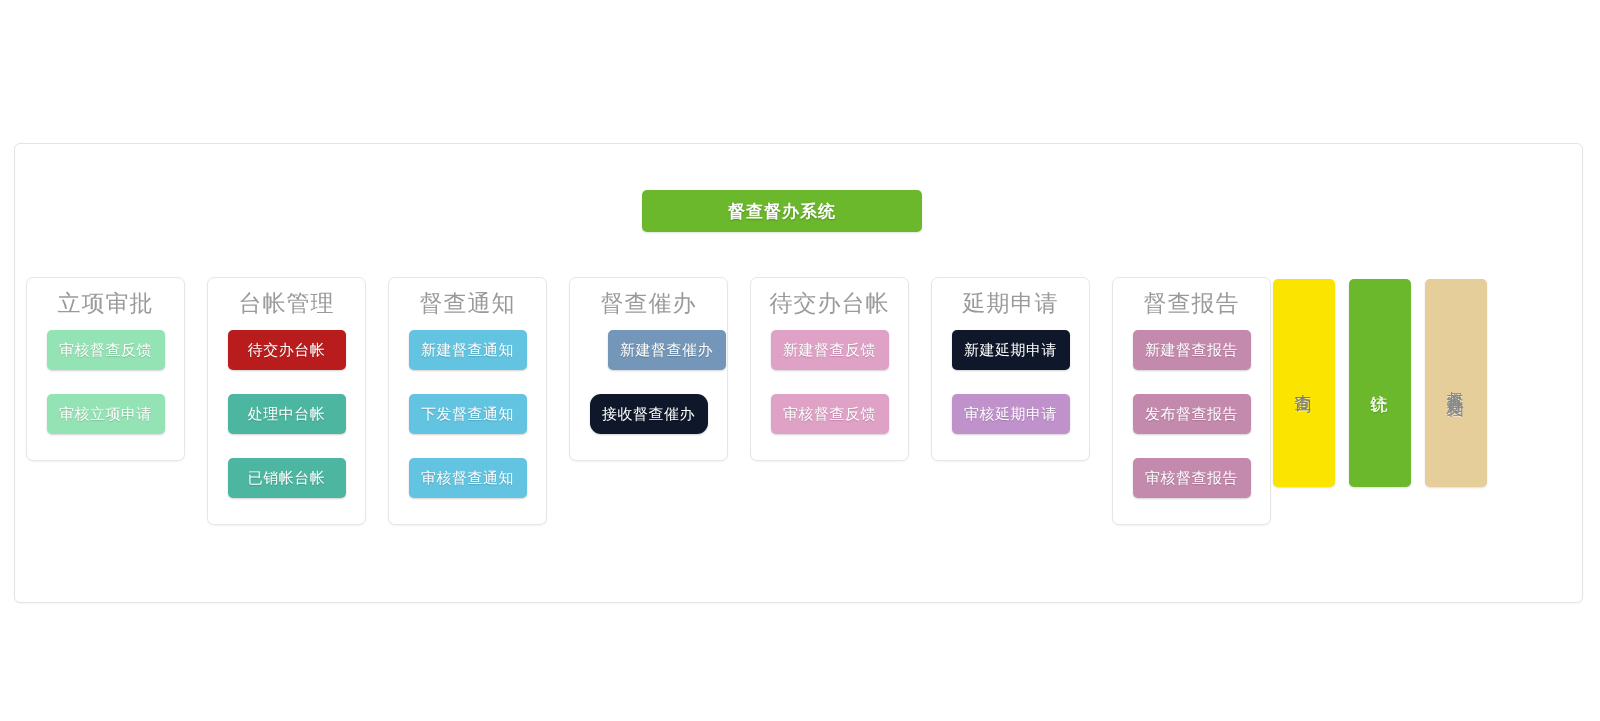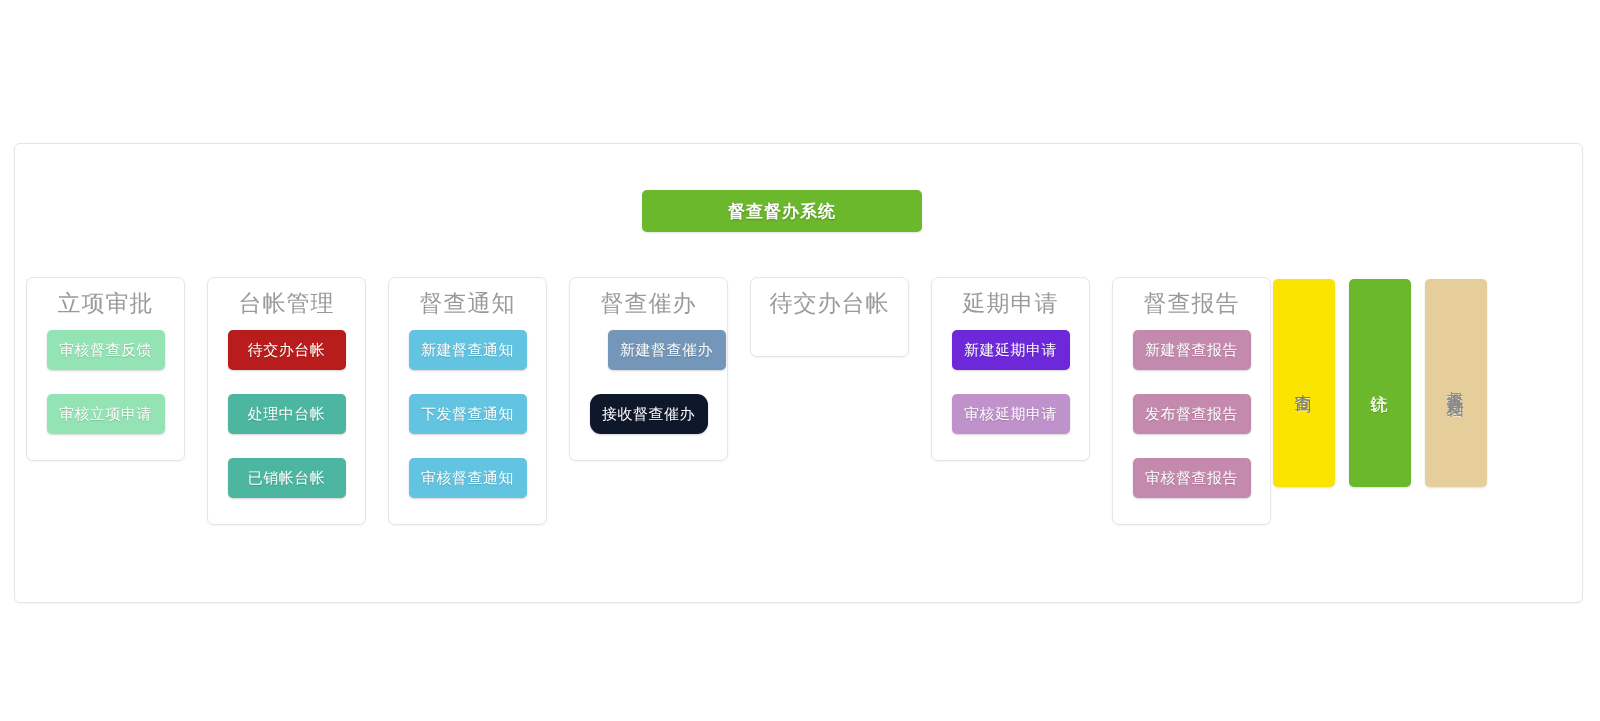--- a/index.html
+++ b/index.html
@@ -162,25 +162,29 @@
       </div>
       <div class="col-card">
         <div class="col-header">督查催办</div>
         <div class="col-buttons">
           <div class="pill" style="background: rgb(116, 150, 184); margin-left: 36px;">新建督查催办</div>
           <div class="pill" style="background: #0f172a; border-radius: 11px;">接收督查催办</div>
         </div>
       </div>
       <div class="col-card">
         <div class="col-header">待交办台帐</div>
+        <div class="col-buttons">
+          <div class="pill" style="background: rgb(223, 162, 198);">新建督查反馈</div>
+          <div class="pill" style="background: rgb(223, 162, 198);">审核督查反馈</div>
+        </div>
       </div>
       <div class="col-card">
         <div class="col-header">延期申请</div>
         <div class="col-buttons">
-          <div class="pill" style="background: #6d28d9;">新建延期申请</div>
+          <div class="pill" style="background: #0f172a;">新建延期申请</div>
           <div class="pill" style="background: rgb(192, 146, 204);">审核延期申请</div>
         </div>
       </div>
       <div class="col-card">
         <div class="col-header">督查报告</div>
         <div class="col-buttons">
           <div class="pill" style="background: rgb(196, 138, 174);">新建督查报告</div>
           <div class="pill" style="background: rgb(196, 138, 174);">发布督查报告</div>
           <div class="pill" style="background: rgb(196, 138, 174);">审核督查报告</div>
         </div>

